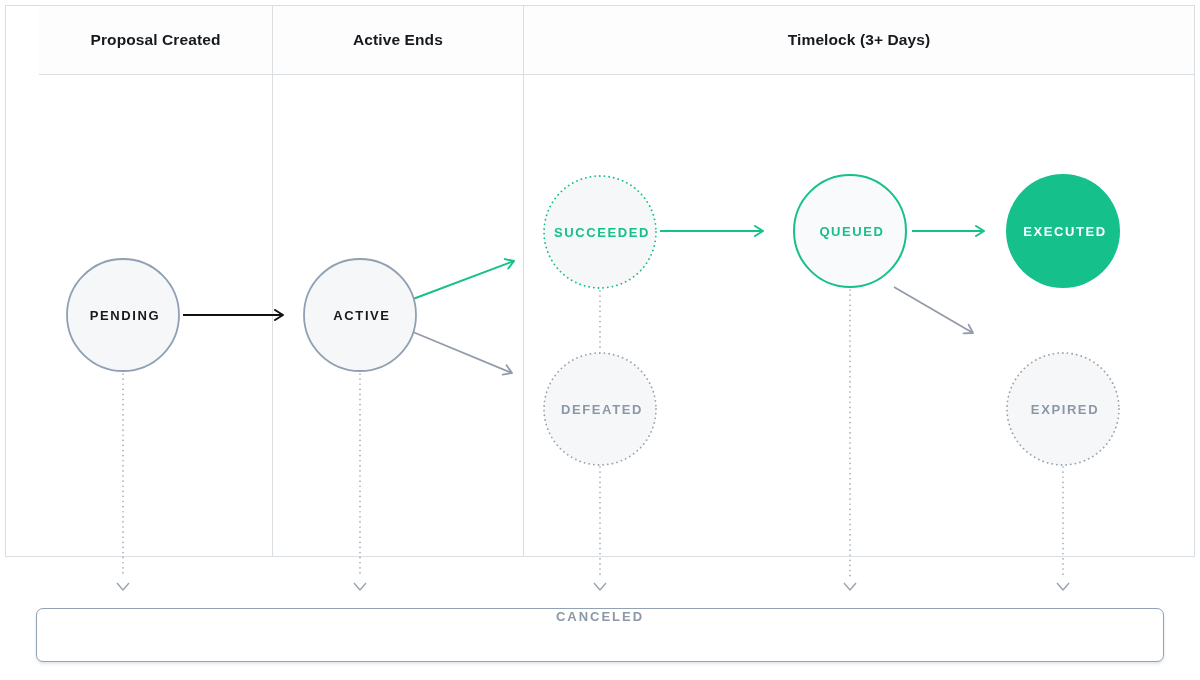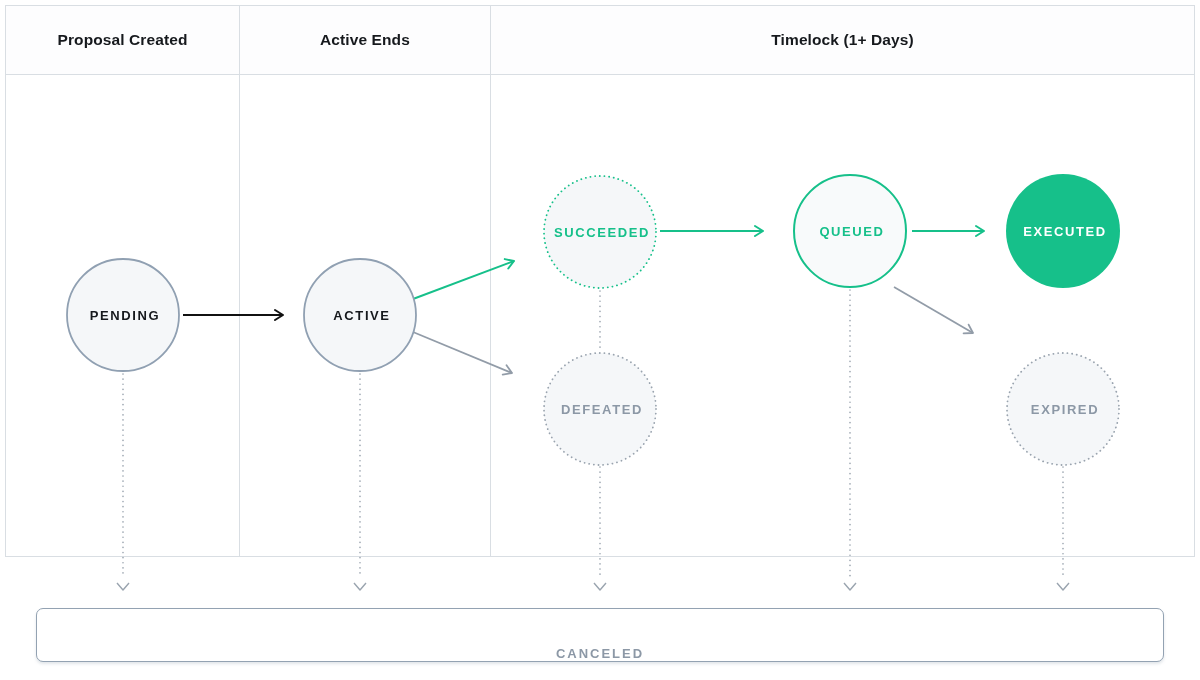--- a/index.html
+++ b/index.html
@@ -5,38 +5,39 @@
   html,body{margin:0;padding:0;background:#ffffff;}
   .stage{
     position:relative;width:1200px;height:680px;background:#ffffff;
     font-family:"Liberation Sans",sans-serif;overflow:hidden;
   }
   
   .grid{
     position:absolute;left:5px;top:5px;width:1190px;height:552px;
     border:1.5px solid #d9dee3;box-sizing:border-box;display:flex;
     background:#ffffff;
+    padding-left:33px;
   }
   .col{box-sizing:border-box;border-right:1.5px solid #d9dee3;}
   .col:last-child{border-right:none;}
   .col-1{width:234px;}
   .col-2{width:246px;}
   .col-3{width:251px;}
   .col-4{flex:1;}
   .col-header{
     height:69px;box-sizing:border-box;border-bottom:1.5px solid #d9dee3;
     display:flex;align-items:center;justify-content:center;
     font-size:15.5px;font-weight:bold;color:#16191d;background:#fdfdfe;
     letter-spacing:.1px;
   }
   
   .cancel-bar{
     position:absolute;left:36px;top:608px;width:1128px;height:54px;
     box-sizing:border-box;border:1.5px solid #93a2b2;border-radius:7px;
-    background:#ffffff;display:flex;align-items:flex-end;justify-content:center;
+    background:#ffffff;display:flex;align-items:flex-start;justify-content:center;
     box-shadow:0 2px 3px rgba(140,155,170,.25);
   }
   .cancel-label{
     font-size:13px;font-weight:bold;color:#8c98a6;letter-spacing:2px;
   }
   svg.overlay{position:absolute;left:0;top:0;}
   .node-label{
     font-size:13px;font-weight:bold;letter-spacing:1.6px;
     text-anchor:middle;
   }
@@ -47,21 +48,21 @@
 <div class="stage">
 
   <div class="grid">
     <div class="col col-1">
       <div class="col-header">Proposal Created</div>
     </div>
     <div class="col col-3">
       <div class="col-header">Active Ends</div>
     </div>
     <div class="col col-4">
-      <div class="col-header">Timelock (1+ Days)</div>
+      <div class="col-header">Timelock (3+ Days)</div>
     </div>
   </div>
 
   <div class="cancel-bar">
     <span class="cancel-label">CANCELED</span>
   </div>
 
   <svg class="overlay" width="1200" height="680" viewBox="0 0 1200 680">
     <defs>
       <marker id="m-black" markerWidth="14" markerHeight="14" refX="10" refY="7" orient="auto" markerUnits="userSpaceOnUse">

